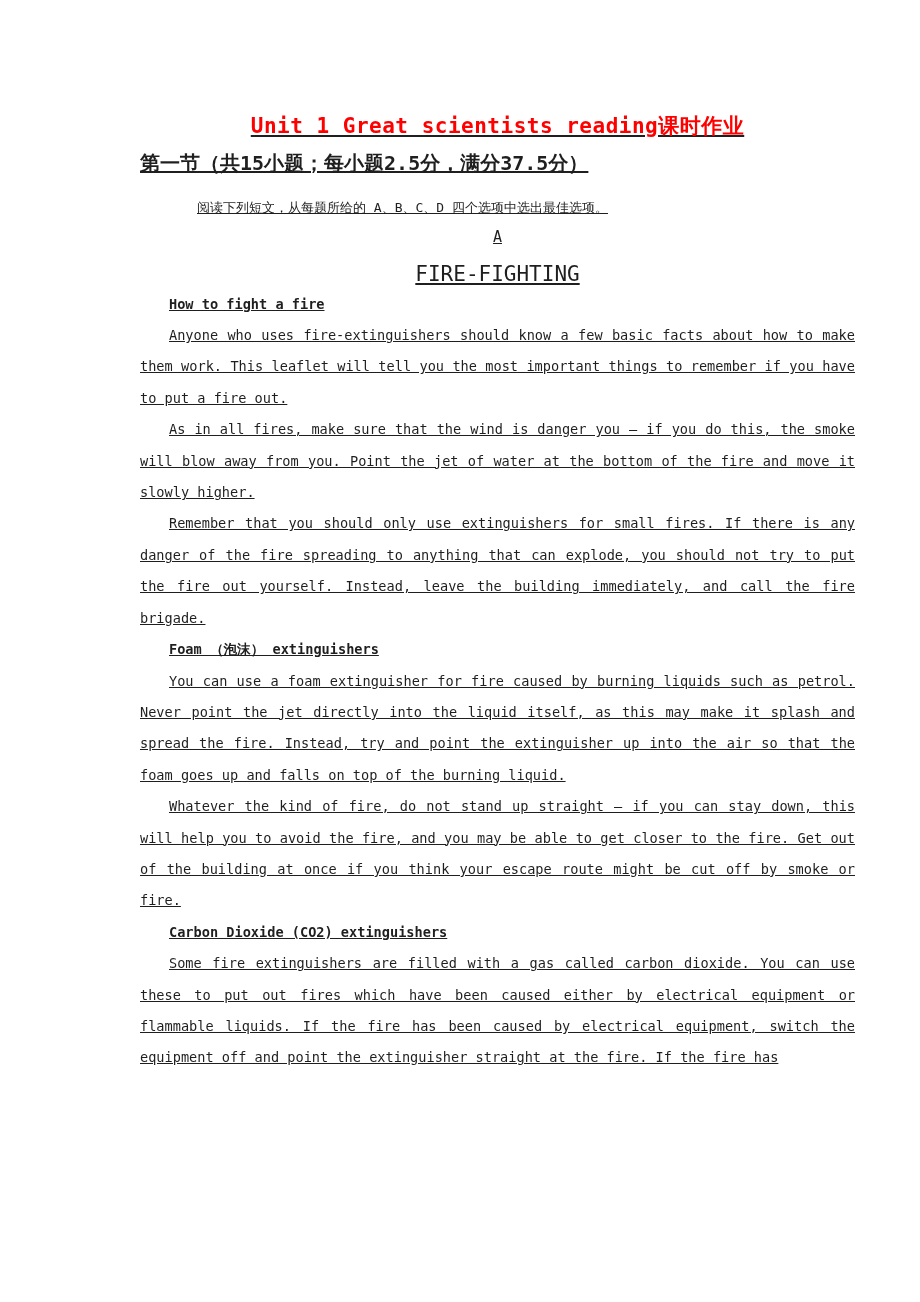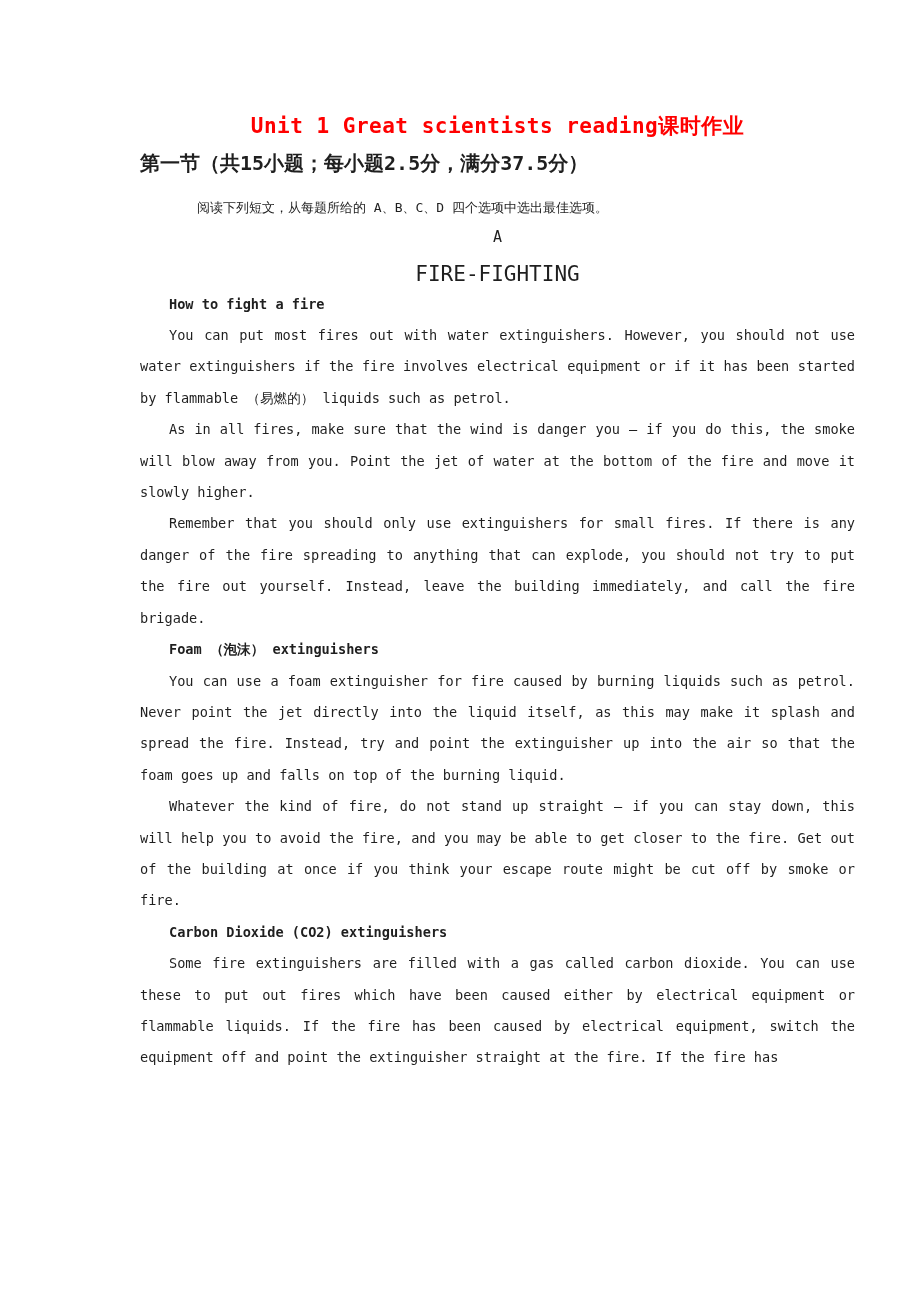--- a/index.html
+++ b/index.html
@@ -11,20 +11,21 @@
     width: 920px;
     height: 1302px;
     background: #ffffff;
     overflow: hidden;
     position: relative;
     font-family: "DejaVu Sans Mono", "Liberation Mono", monospace;
     color: #1f1f1f;
   }
   .content {
     padding: 112px 65px 0 140px; 
+    text-decoration: underline;
   }
   .doc-title {
     margin: 0 0 8px 0;
     font-size: 21px;
     line-height: 28px;
     font-weight: bold;
     text-align: center;
     color: #ff0000;
     letter-spacing: 0.5px;
     white-space: nowrap;
@@ -79,23 +80,23 @@
       <div class="section-header">第一节（共15小题；每小题2.5分，满分37.5分）</div>
 
       <div class="instructions">阅读下列短文，从每题所给的 A、B、C、D 四个选项中选出最佳选项。</div>
 
       <div class="passage-label">A</div>
 
       <div class="passage-title">FIRE-FIGHTING</div>
 
       <p class="p-heading first">How to fight a fire</p>
 
+      <p class="para">Anyone who uses fire-extinguishers should know a few basic facts about how to make them work. This leaflet will tell you the most important things to remember if you have to put a fire out.</p>
 
 
-      <p class="para">You can put most fires out with water extinguishers. However, you should not use water extinguishers if the fire involves electrical equipment or if it has been started by flammable （易燃的） liquids such as petrol.</p>
 
       <p class="para">As in all fires, make sure that the wind is danger you — if you do this, the smoke will blow away from you. Point the jet of water at the bottom of the fire and move it slowly higher.</p>
 
       <p class="para">Remember that you should only use extinguishers for small fires. If there is any danger of the fire spreading to anything that can explode, you should not try to put the fire out yourself. Instead, leave the building immediately, and call the fire brigade.</p>
 
       <p class="p-heading">Foam （泡沫） extinguishers</p>
 
       <p class="para">You can use a foam extinguisher for fire caused by burning liquids such as petrol. Never point the jet directly into the liquid itself, as this may make it splash and spread the fire. Instead, try and point the extinguisher up into the air so that the foam goes up and falls on top of the burning liquid.</p>
 
       <p class="para">Whatever the kind of fire, do not stand up straight — if you can stay down, this will help you to avoid the fire, and you may be able to get closer to the fire. Get out of the building at once if you think your escape route might be cut off by smoke or fire.</p>

